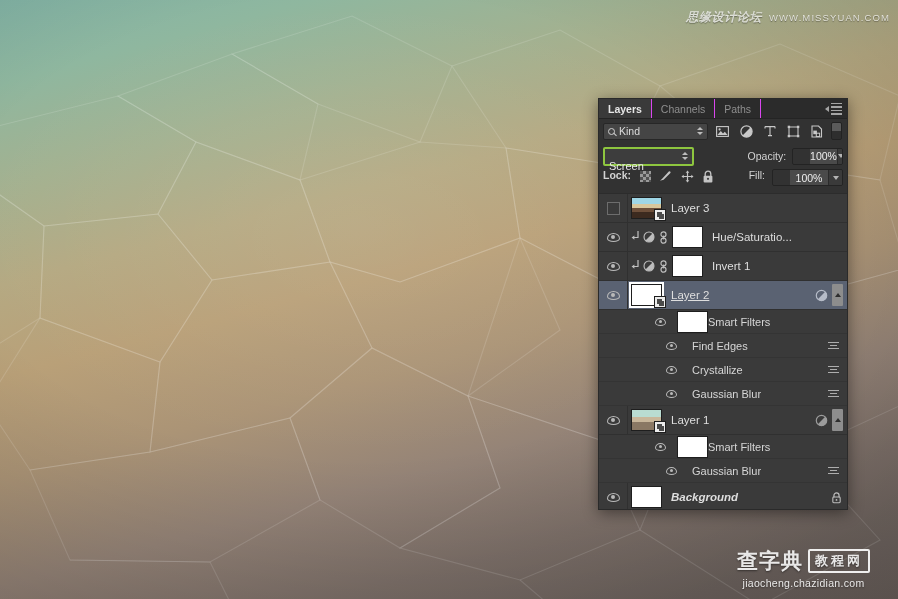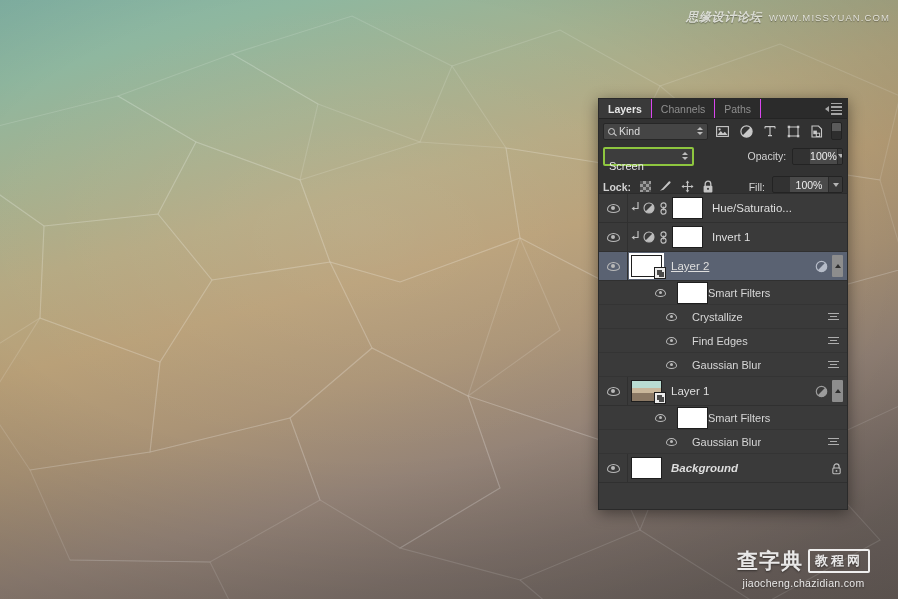--- a/index.html
+++ b/index.html
@@ -169,21 +169,21 @@
     width: 14px; background: #3a3a3a; border-left: 1px solid #2a2a2a;
     display: flex; align-items: center; justify-content: center;
   }
   .numfield .arw i {
     width: 0; height: 0; border-left: 3px solid transparent;
     border-right: 3px solid transparent; border-top: 4px solid #b4b4b4;
   }
 
   
   .lockrow {
-    height: 24px; display: flex; align-items: flex-end;
+    height: 24px; display: flex; align-items: flex-start;
     padding: 0 4px; gap: 7px;
   }
   .lock-label { font-size: 10.5px; color: #d2d2d2; font-weight: bold; }
   .lock-ic {
     width: 14px; height: 14px; display: flex;
     align-items: center; justify-content: center; color: #c4c4c4;
   }
   .checker {
     width: 11px; height: 11px;
     background-image:
@@ -461,20 +461,29 @@
       <div class="numfield">
         <span class="val">100%</span>
         <span class="arw">
             <i></i>
           </span>
       </div>
     </div>
 
     <div class="layer-list">
 
+      <div class="row">
+        <div class="eye-cell">
+          <span class="eye-box"></span>
+        </div>
+        <div class="thumb photo1">
+          <span class="smart-badge"></span>
+        </div>
+        <div class="row-name">Layer 3</div>
+      </div>
 
       <div class="row">
         <div class="eye-cell">
           <span class="eye"></span>
         </div>
         <span class="clip-arrow">
           <svg width="10" height="12" viewBox="0 0 10 12">
             <path d="M8 1 L8 7.5 L3 7.5" fill="none" stroke="#c0c0c0" stroke-width="1.2"></path>
             <path d="M4.4 5.4 L1.6 7.6 L4.4 9.8 Z" fill="#c0c0c0"></path>
           </svg>
@@ -551,34 +560,34 @@
         </span>
         <div class="mask-thumb"></div>
         <div class="sf-name">Smart Filters</div>
       </div>
 
       <div class="subrow">
         <span class="indent-f"></span>
         <span class="spacer-cell">
           <span class="eye small"></span>
         </span>
-        <div class="f-name">Crystallize</div>
+        <div class="f-name">Find Edges</div>
         <span class="filter-opts">
             <i class="a"></i>
             <i class="b"></i>
             <i class="c"></i>
           </span>
       </div>
 
       <div class="subrow">
         <span class="indent-f"></span>
         <span class="spacer-cell">
           <span class="eye small"></span>
         </span>
-        <div class="f-name">Find Edges</div>
+        <div class="f-name">Crystallize</div>
         <span class="filter-opts">
             <i class="a"></i>
             <i class="b"></i>
             <i class="c"></i>
           </span>
       </div>
 
       <div class="subrow">
         <span class="indent-f"></span>
         <span class="spacer-cell">

